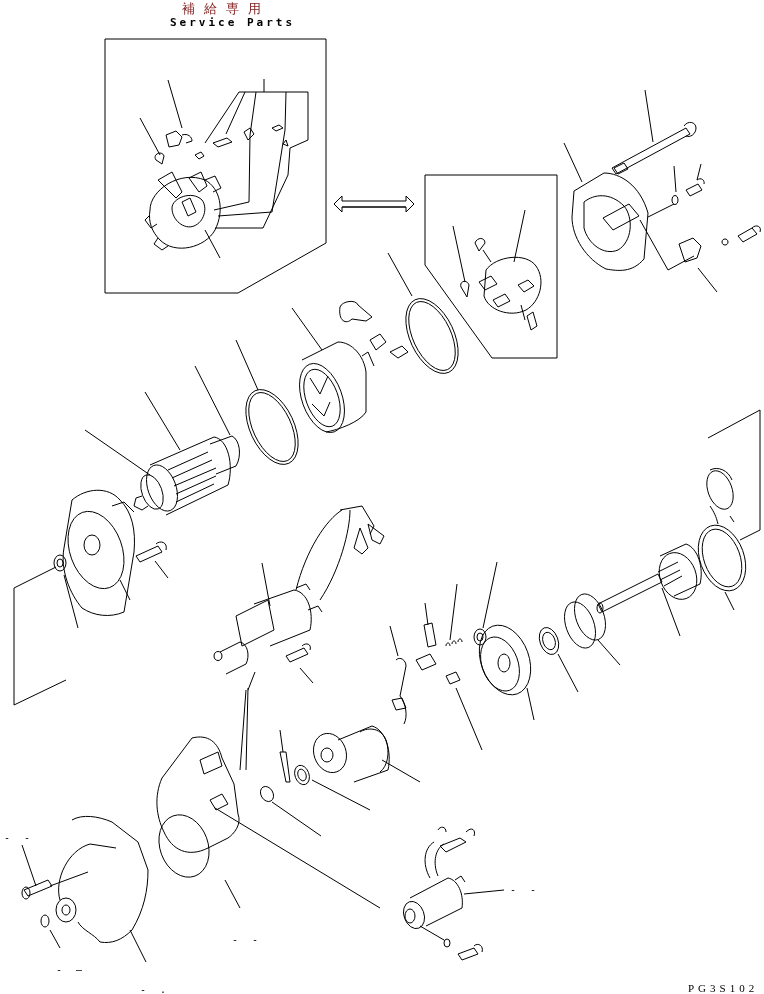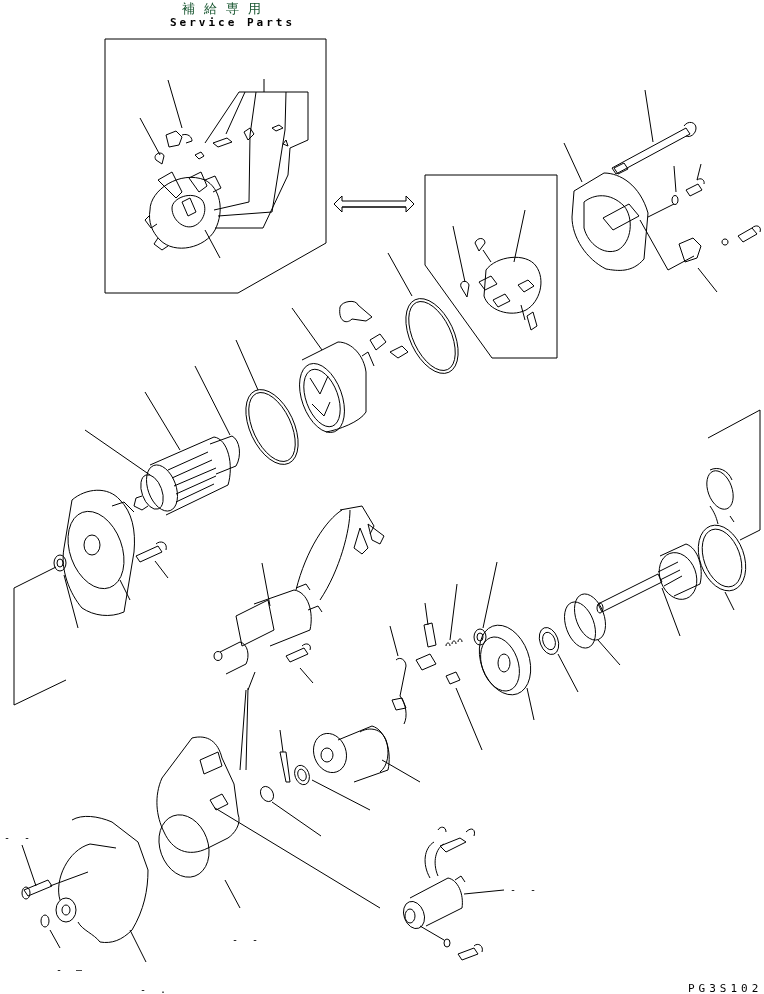--- a/index.html
+++ b/index.html
@@ -1,19 +1,19 @@
 <!DOCTYPE html>
 <html><head>
 <meta charset="utf-8">
 <style>
   html, body { margin:0; padding:0; background:#ffffff; }
   body { width:764px; height:994px; position:relative; overflow:hidden; font-family:"DejaVu Sans Mono", monospace; }
-  .title-jp { position:absolute; left:182px; top:0px; font-size:13px; letter-spacing:9px; color:#14532d; font-family:"DejaVu Sans", sans-serif; }
+  .title-jp { position:absolute; left:182px; top:0px; font-size:13px; letter-spacing:9px; color:#7f1d1d; font-family:"DejaVu Sans", sans-serif; }
   .title-en { position:absolute; left:170px; top:16px; font-size:11px; letter-spacing:3px; color:#000;font-weight:bold; }
-  .code { position:absolute; left:688px; top:982px; font-size:11px; letter-spacing:4px; color:#000; }
+  .code { position:absolute; left:688px; top:982px; font-size:11px; letter-spacing:4px; color:#000;font-family:Liberation Serif, serif; }
   .callout { position:absolute; font-size:10px; color:#000; letter-spacing:4px; }
   svg { position:absolute; left:0; top:0; }
   svg * { vector-effect: non-scaling-stroke; }
 </style>
 </head>
 <body>
 
 <div class="title-jp">補給専用</div>
 <div class="title-en">Service Parts</div>
 

